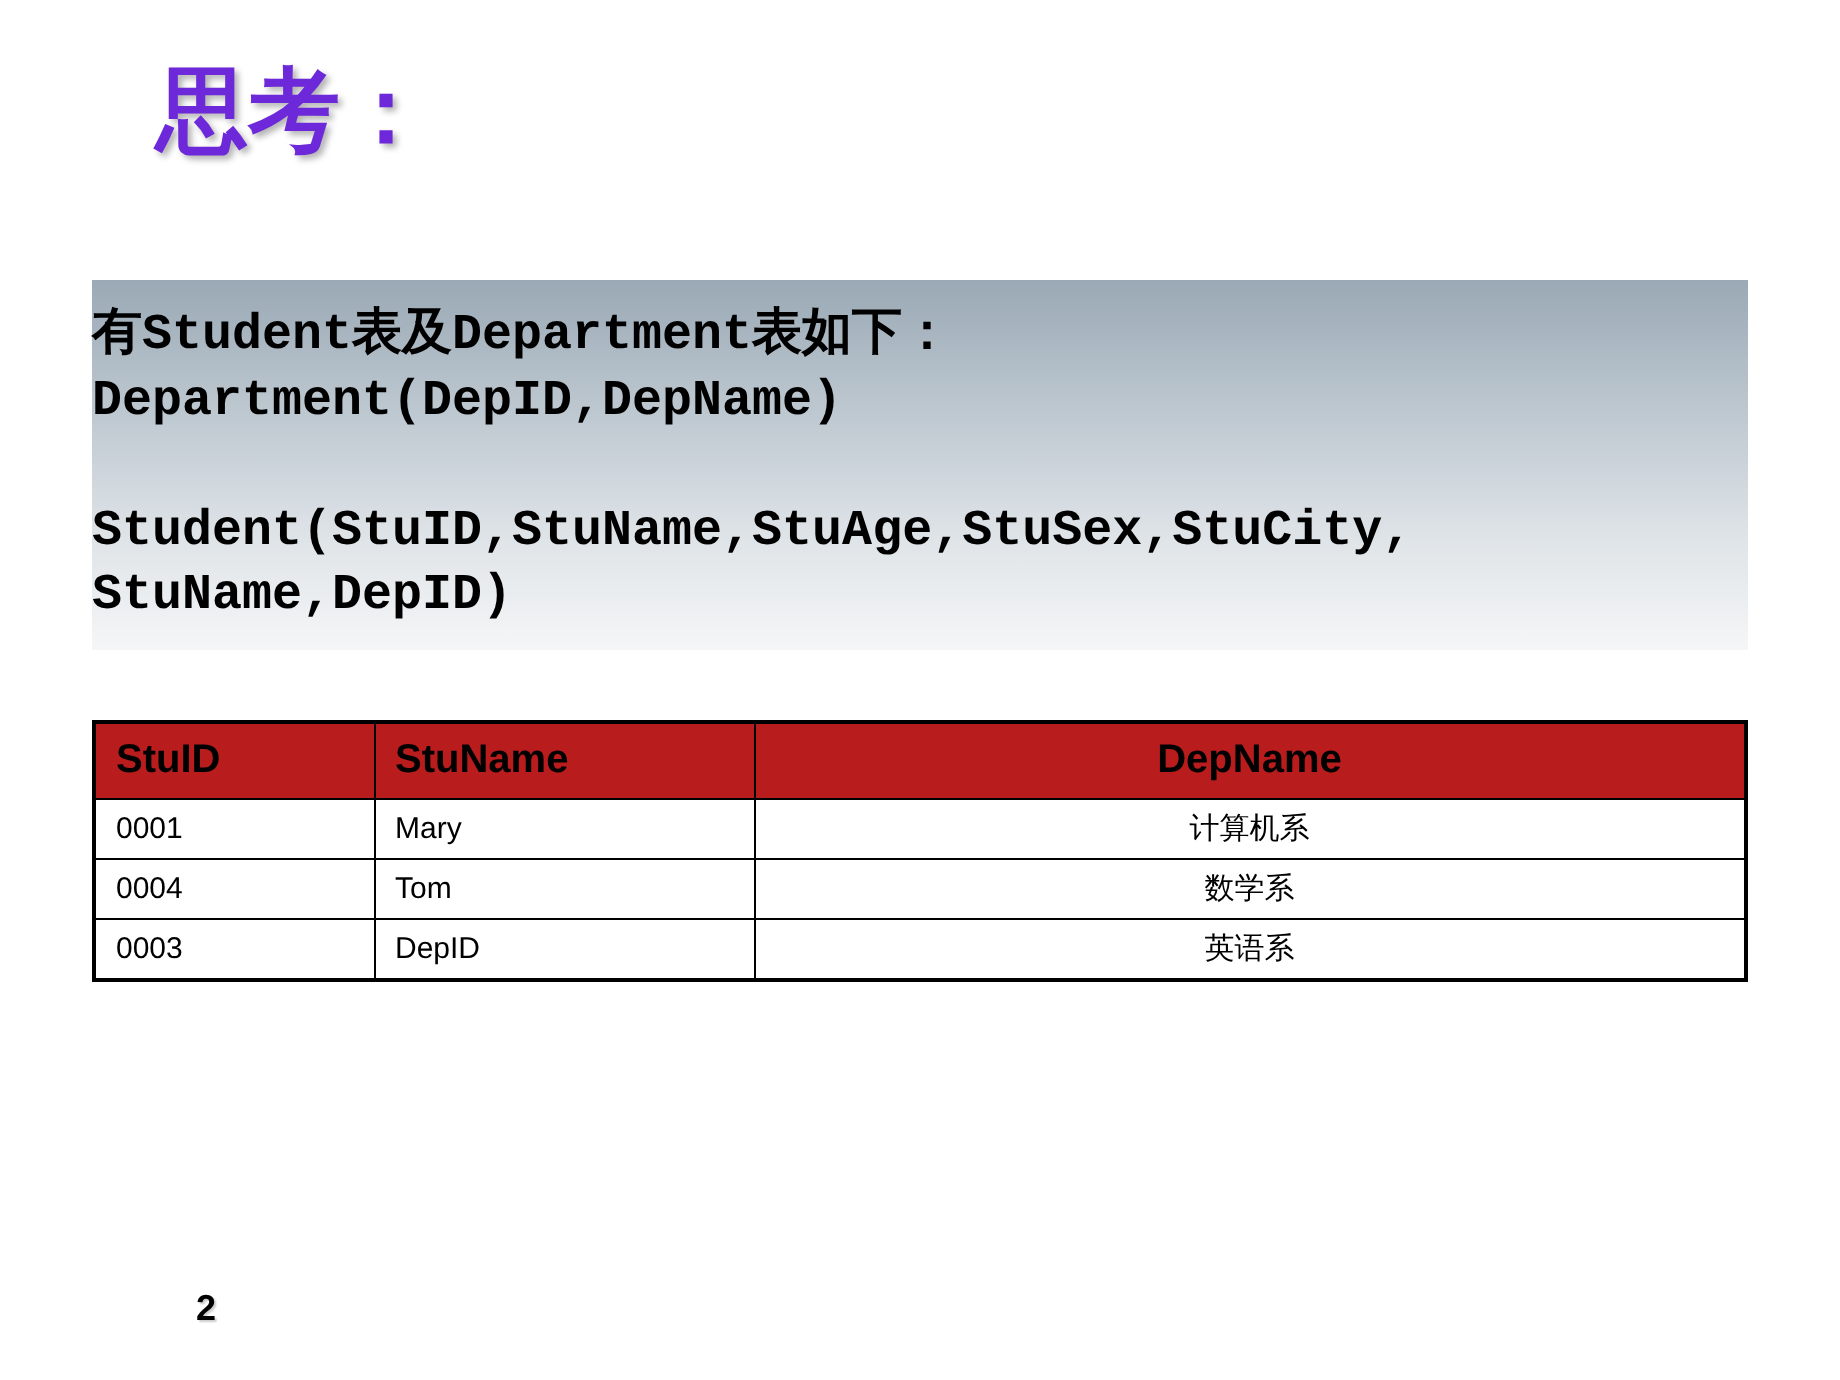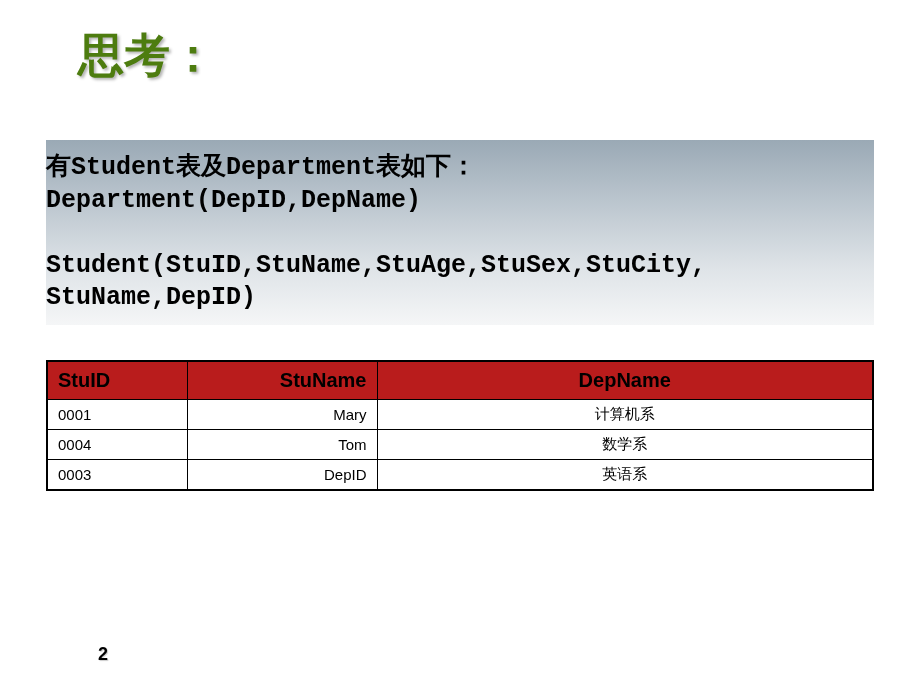--- a/index.html
+++ b/index.html
@@ -14,21 +14,21 @@
       font-family: "SimSun", "宋体", serif;
       position: relative;
       overflow: hidden;
     }
     .slide-title {
       position: absolute;
       top: 25px;
       left: 78px;
       font-size: 46px;
       font-weight: bold;
-      color: #4d7c0f;
+      color: #6d28d9;
       text-shadow: 2px 2px 3px rgba(0,0,0,0.3);
       font-family: "SimSun", "宋体", serif;
     }
     .description-box {
       position: absolute;
       top: 140px;
       left: 46px;
       width: 828px;
       height: 185px;
       background: linear-gradient(to bottom, #9aa9b5 0%, #b8c3cc 30%, #dfe4e8 70%, #f5f6f7 100%);
@@ -60,21 +60,21 @@
       font-size: 20px;
       font-family: Arial, sans-serif;
     }
     .data-table td {
       padding: 5px 10px;
       border: 1px solid #000;
       font-size: 15px;
       font-family: "SimSun", Arial, sans-serif;
     }
     .data-table th:nth-child(1), .data-table td:nth-child(1) { width: 140px; }
-    .data-table th:nth-child(2), .data-table td:nth-child(2) { width: 190px; text-align: right; }
+    .data-table th:nth-child(2), .data-table td:nth-child(2) { width: 190px; }
     .data-table th:nth-child(3), .data-table td:nth-child(3) { width: auto; text-align: center; }
     .page-number {
       position: absolute;
       bottom: 25px;
       left: 98px;
       font-size: 18px;
       font-weight: bold;
       font-family: Arial, sans-serif;
       color: #000;
       text-shadow: 1px 1px 1px rgba(0,0,0,0.2);

